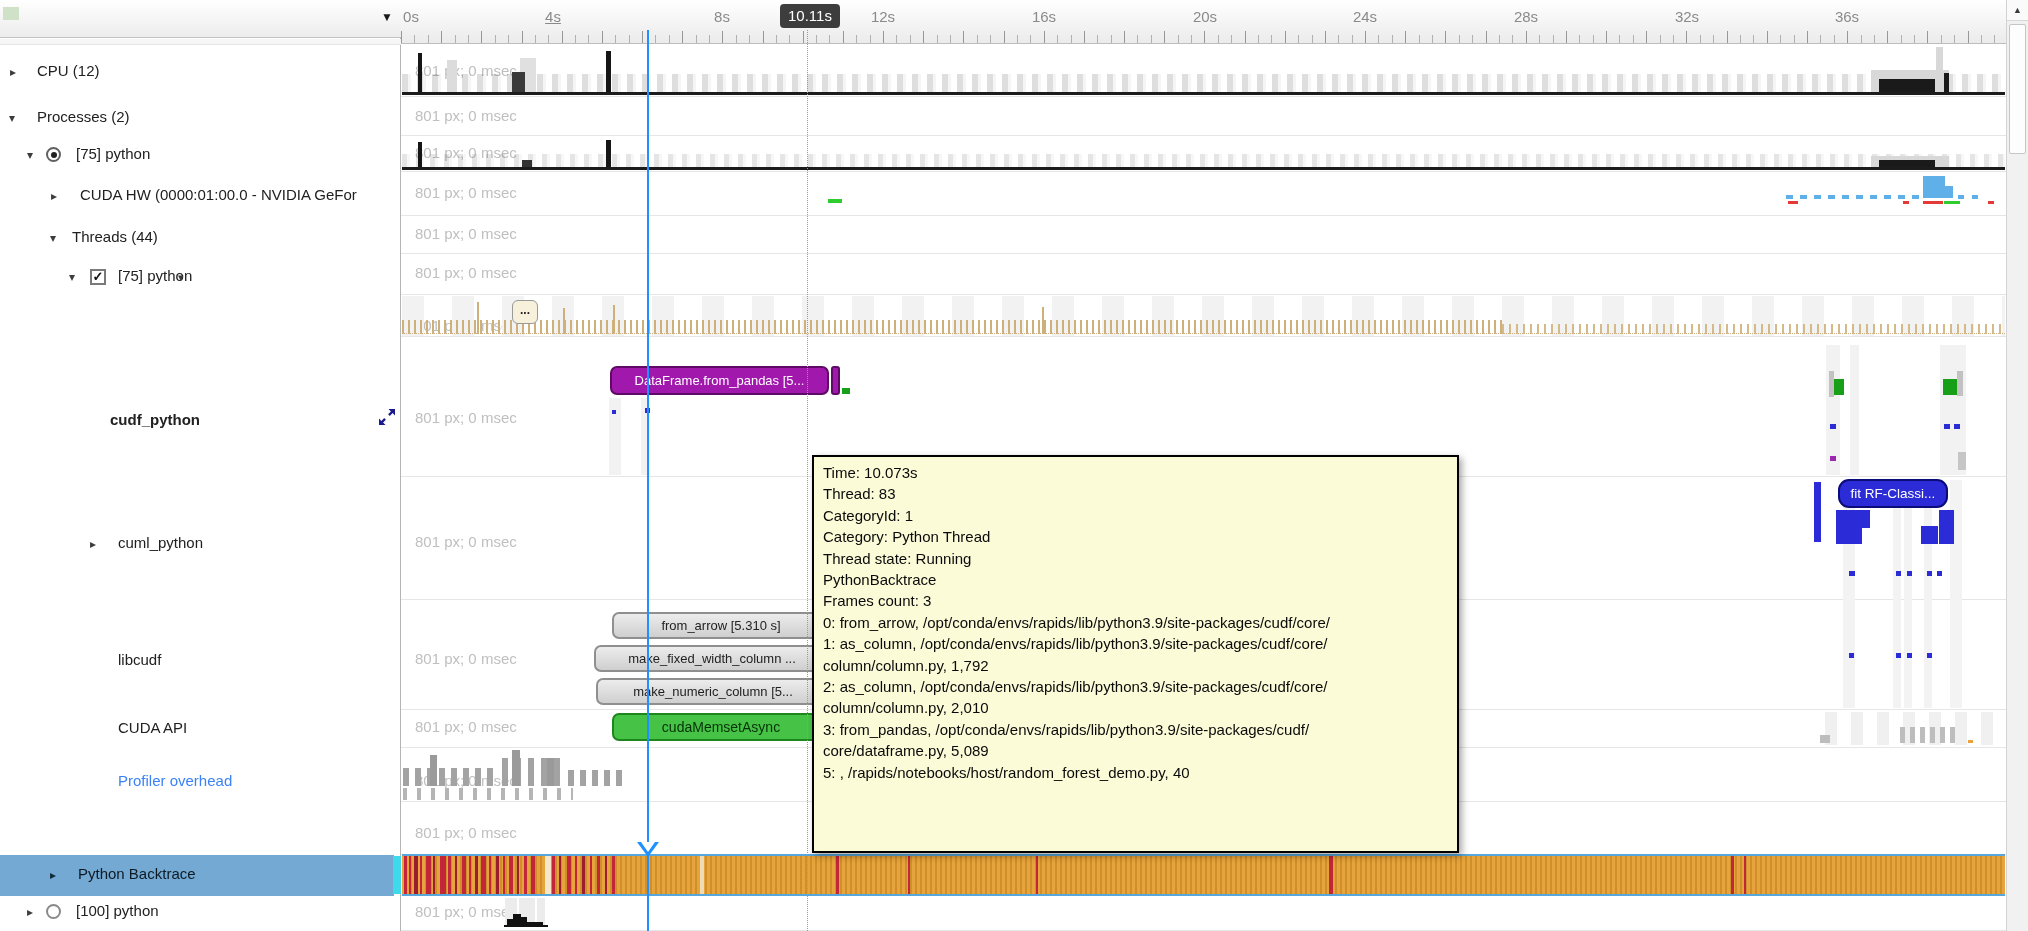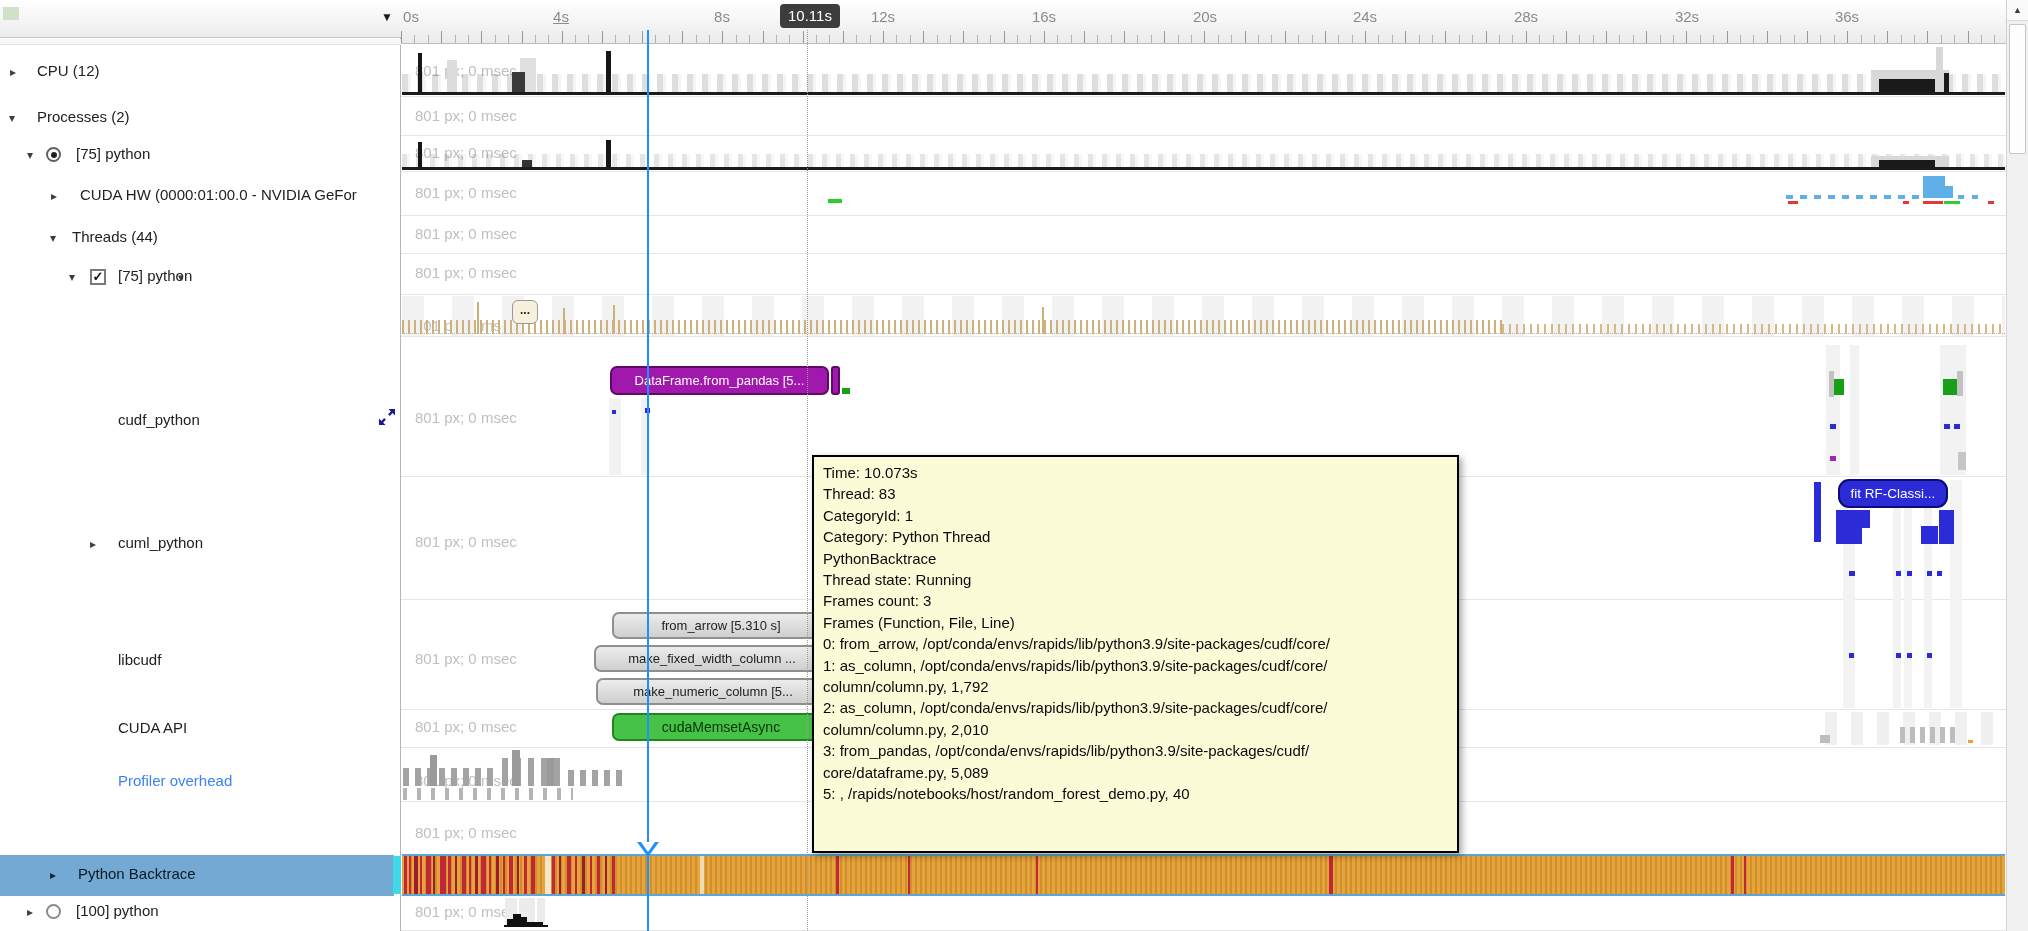--- a/index.html
+++ b/index.html
@@ -244,21 +244,21 @@
   <i class="m" style="left:519px;top:898px;width:16px;height:28px;background:#ececec;z-index:1;"></i>
   <i class="m" style="left:537px;top:898px;width:8px;height:28px;background:#ececec;z-index:1;"></i>
   <i class="m" style="left:507px;top:919px;width:6px;height:6px;background:#111;z-index:2;"></i>
   <i class="m" style="left:513px;top:914px;width:8px;height:11px;background:#111;z-index:2;"></i>
   <i class="m" style="left:521px;top:917px;width:6px;height:8px;background:#111;z-index:2;"></i>
   <i class="m" style="left:527px;top:922px;width:16px;height:3px;background:#111;z-index:2;"></i>
   <i class="m" style="left:504px;top:925px;width:44px;height:2px;background:#111;z-index:2;"></i>
 
   <div class="ruler">
     <span class="tlab" style="left:10px;">0s</span>
-    <span class="tlab" style="left:160px;text-decoration:underline;">4s</span>
+    <span class="tlab" style="left:152px;text-decoration:underline;">4s</span>
     <span class="tlab" style="left:321px;">8s</span>
     <span class="tlab" style="left:482px;">12s</span>
     <span class="tlab" style="left:643px;">16s</span>
     <span class="tlab" style="left:804px;">20s</span>
     <span class="tlab" style="left:964px;">24s</span>
     <span class="tlab" style="left:1125px;">28s</span>
     <span class="tlab" style="left:1286px;">32s</span>
     <span class="tlab" style="left:1446px;">36s</span>
     <span class="ticks1"></span>
     <span class="ticks2"></span>
@@ -268,24 +268,23 @@
   <div class="dotted-line"></div>
   <div class="cursor-line"></div>
   <div class="arrow-outer"></div>
   <div class="arrow-inner"></div>
 
   <div class="tooltip">
     <div class="tl">Time: 10.073s</div>
     <div class="tl">Thread: 83</div>
     <div class="tl">CategoryId: 1</div>
     <div class="tl">Category: Python Thread</div>
+    <div class="tl">Thread state: Running</div>
     <div class="tl">PythonBacktrace</div>
-    <div class="tl">Thread state: Running</div>
     <div class="tl">Frames count: 3</div>
-    <div class="tl">Frames (Function, File, Line)</div>
     <div class="tl">0: from_arrow, /opt/conda/envs/rapids/lib/python3.9/site-packages/cudf/core/</div>
     <div class="tl">1: as_column, /opt/conda/envs/rapids/lib/python3.9/site-packages/cudf/core/</div>
     <div class="tl">column/column.py, 1,792</div>
     <div class="tl">2: as_column, /opt/conda/envs/rapids/lib/python3.9/site-packages/cudf/core/</div>
     <div class="tl">column/column.py, 2,010</div>
     <div class="tl">3: from_pandas, /opt/conda/envs/rapids/lib/python3.9/site-packages/cudf/</div>
     <div class="tl">core/dataframe.py, 5,089</div>
     <div class="tl">5: , /rapids/notebooks/host/random_forest_demo.py, 40</div>
   </div>
 
@@ -331,21 +330,21 @@
 
     <div class="s-row" style="top:264px;">
       <span class="tri" style="left:69px;">▾</span>
       <span class="checkbox" style="left:90px;">✓</span>
       <span class="lbl" style="left:118px;">[75] python</span>
       <span class="tri" style="left:178px;font-size:11px;">▾</span>
     </div>
 
 
     <div class="s-row" style="top:408px;">
-      <span class="lbl" style="left:118px;">cudf_python</span>
+      <span class="lbl" style="left:110px;font-weight:bold;">cudf_python</span>
     </div>
     <svg class="expand-icon" viewBox="0 0 18 18">
       <path fill="#1a1a8c" d="M10.5 1H17v6.5l-2.4-2.4-2.8 2.8-1.7-1.7 2.8-2.8z"></path>
       <path fill="#1a1a8c" d="M7.5 17H1v-6.5l2.4 2.4 2.8-2.8 1.7 1.7-2.8 2.8z"></path>
     </svg>
 
     <div class="s-row" style="top:531px;">
       <span class="tri" style="left:90px;">▸</span>
       <span class="lbl" style="left:118px;">cuml_python</span>
     </div>

